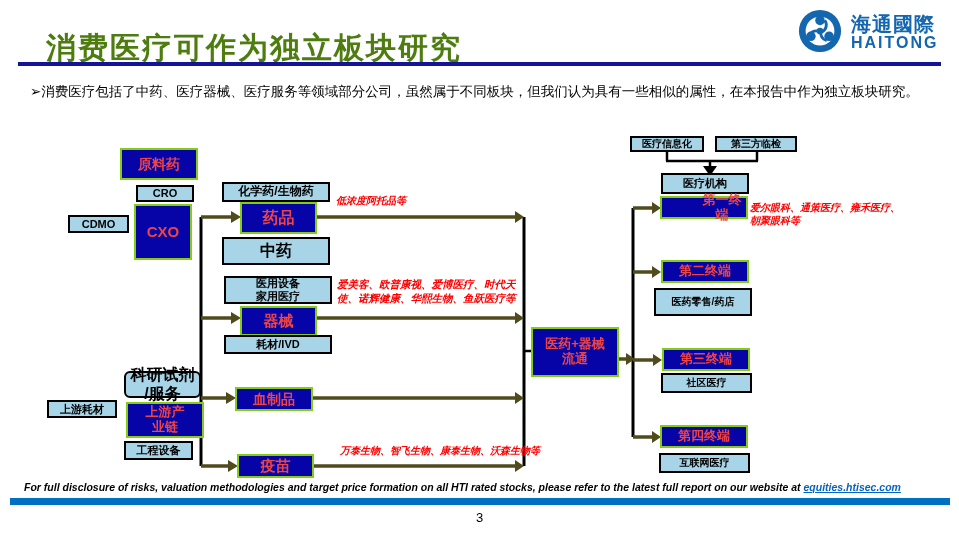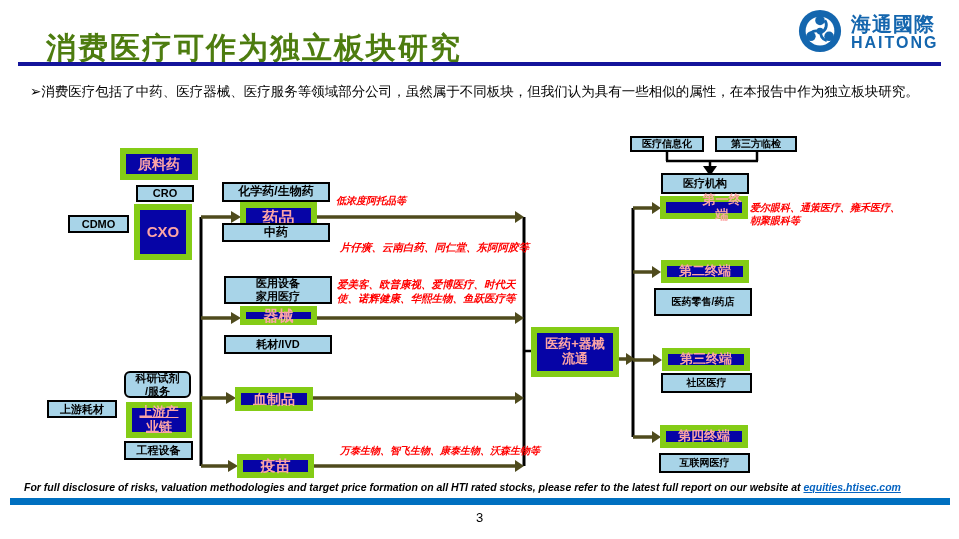--- a/index.html
+++ b/index.html
@@ -15,21 +15,21 @@
   .logo-en{font-size:16px;font-weight:bold;color:#1466AE;letter-spacing:2px;}
   
   .intro{position:absolute;left:30px;top:82px;width:908px;margin:0;
          font-family:"Liberation Serif",serif;font-size:13.5px;font-weight:normal;
          color:#000;line-height:1.45;}
   
   .connectors{position:absolute;left:0;top:0;width:959px;height:539px;z-index:1;}
   .node{position:absolute;display:flex;align-items:center;justify-content:center;
         text-align:center;box-sizing:border-box;white-space:pre-line;font-weight:bold;
         line-height:1.15;z-index:2;font-family:"Liberation Sans",sans-serif;}
-  .dark{background:#0604A6;color:#fca5a5;border:6px solid #84cc16;}
+  .dark{background:#0604A6;color:#ef4444;border:2px solid #84cc16;}
   .light{background:#A8D4E8;color:#000;border:2px solid #000;}
   .annot{position:absolute;color:#FF0000;font-weight:bold;font-style:italic;
          white-space:pre-line;z-index:3;line-height:1.3;
          font-family:"Liberation Serif",serif;}
   
   .footer-text{position:absolute;left:24px;top:481px;width:920px;font-size:10.5px;
                font-weight:bold;font-style:italic;color:#000;}
   .footer-text a{color:#0563C1;text-decoration:underline;cursor:pointer;text-align:center;}
   .footer-bar{position:absolute;left:10px;top:498px;width:940px;height:7px;background:#0070C0;}
   .page-number{position:absolute;left:0;right:0;top:510px;text-align:center;
@@ -110,53 +110,52 @@
       <polygon points="652,266 652,278 661,272"></polygon>
       <polygon points="653,354 653,366 662,360"></polygon>
       <polygon points="652,431 652,443 661,437"></polygon>
     </g>
   </svg>
 
   <div class="node dark" style="left:120px;top:148px;width:78px;height:32px;font-size:14px;">原料药</div>
   <div class="node light" style="left:136px;top:185px;width:58px;height:17px;font-size:11px;">CRO</div>
   <div class="node light" style="left:68px;top:215px;width:61px;height:18px;font-size:11px;">CDMO</div>
   <div class="node dark" style="left:134px;top:204px;width:58px;height:56px;font-size:15px;">CXO</div>
-  <div class="node light" style="left:124px;top:371px;width:67px;height:27px;font-size:11px;border-radius:6px;">科研试剂
+  <div class="node light" style="left:124px;top:371px;width:77px;height:27px;font-size:16px;border-radius:6px;">科研试剂
 /服务</div>
   <div class="node light" style="left:47px;top:400px;width:70px;height:18px;font-size:11px;">上游耗材</div>
-  <div class="node dark" style="left:126px;top:402px;width:66px;height:36px;font-size:13px;text-decoration:underline;">上游产
+  <div class="node dark" style="left:126px;top:402px;width:78px;height:36px;font-size:13px;">上游产
 业链</div>
   <div class="node light" style="left:124px;top:441px;width:69px;height:19px;font-size:11px;">工程设备</div>
 
   <div class="node light" style="left:222px;top:182px;width:108px;height:20px;font-size:12px;">化学药/生物药</div>
   <div class="node dark" style="left:240px;top:202px;width:77px;height:32px;font-size:16px;">药品</div>
-  <div class="node light" style="left:222px;top:223px;width:108px;height:19px;font-size:12px;">中药</div>
+  <div class="node light" style="left:222px;top:237px;width:108px;height:28px;font-size:16px;">中药</div>
   <div class="node light" style="left:224px;top:276px;width:108px;height:28px;font-size:11px;">医用设备
 家用医疗</div>
-  <div class="node dark" style="left:240px;top:306px;width:77px;height:19px;font-size:15px;">器械</div>
+  <div class="node dark" style="left:240px;top:306px;width:77px;height:30px;font-size:15px;">器械</div>
   <div class="node light" style="left:224px;top:335px;width:108px;height:19px;font-size:11px;">耗材/IVD</div>
   <div class="node dark" style="left:235px;top:387px;width:78px;height:24px;font-size:14px;">血制品</div>
   <div class="node dark" style="left:237px;top:454px;width:77px;height:24px;font-size:15px;">疫苗</div>
 
   <div class="node dark" style="left:531px;top:327px;width:88px;height:50px;font-size:13px;">医药+器械
 流通</div>
 
   <div class="node light" style="left:630px;top:136px;width:74px;height:16px;font-size:10px;">医疗信息化</div>
   <div class="node light" style="left:715px;top:136px;width:82px;height:16px;font-size:10px;">第三方临检</div>
   <div class="node light" style="left:661px;top:173px;width:88px;height:21px;font-size:11px;">医疗机构</div>
   <div class="node dark" style="left:660px;top:196px;width:88px;height:23px;font-size:13px;padding-left:36px;">第一终端</div>
   <div class="node dark" style="left:661px;top:260px;width:88px;height:23px;font-size:13px;">第二终端</div>
   <div class="node light" style="left:654px;top:288px;width:98px;height:28px;font-size:10px;">医药零售/药店</div>
   <div class="node dark" style="left:662px;top:348px;width:88px;height:23px;font-size:13px;">第三终端</div>
   <div class="node light" style="left:661px;top:373px;width:91px;height:20px;font-size:10px;">社区医疗</div>
   <div class="node dark" style="left:660px;top:425px;width:88px;height:23px;font-size:13px;">第四终端</div>
   <div class="node light" style="left:659px;top:453px;width:91px;height:20px;font-size:10px;">互联网医疗</div>
 
   <div class="annot" style="left:336px;top:194px;font-size:10px;">低浓度阿托品等</div>
-  <div class="annot" style="left:340px;top:241px;font-size:10.5px;">片仔癀、云南白药、同仁堂、东阿阿胶等</div>
   <div class="annot" style="left:337px;top:278px;font-size:10.5px;">爱美客、欧普康视、爱博医疗、时代天
 使、诺辉健康、华熙生物、鱼跃医疗等</div>
   <div class="annot" style="left:340px;top:444px;font-size:10px;">万泰生物、智飞生物、康泰生物、沃森生物等</div>
   <div class="annot" style="left:750px;top:201px;font-size:10px;">爱尔眼科、通策医疗、雍禾医疗、
 朝聚眼科等</div>
 
   <div class="footer-text"><span>For full disclosure of risks, valuation methodologies and target price formation on all HTI rated stocks, please refer to the latest full report on our website at </span><a>equities.htisec.com</a></div>
   <div class="footer-bar"></div>
   <div class="page-number">3</div>
 

